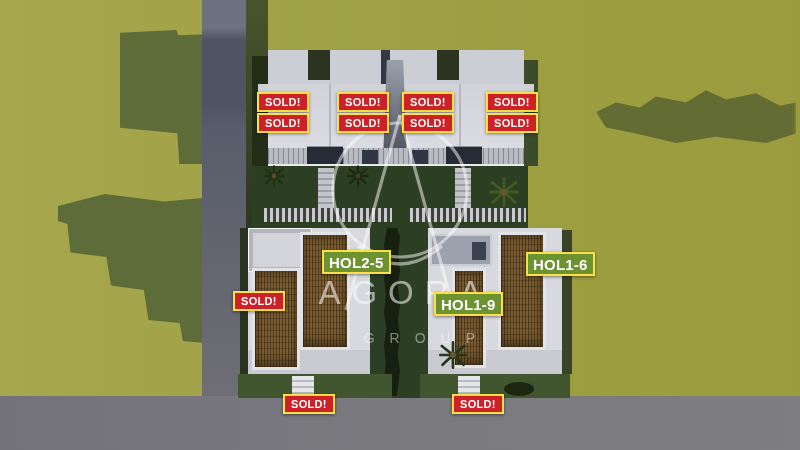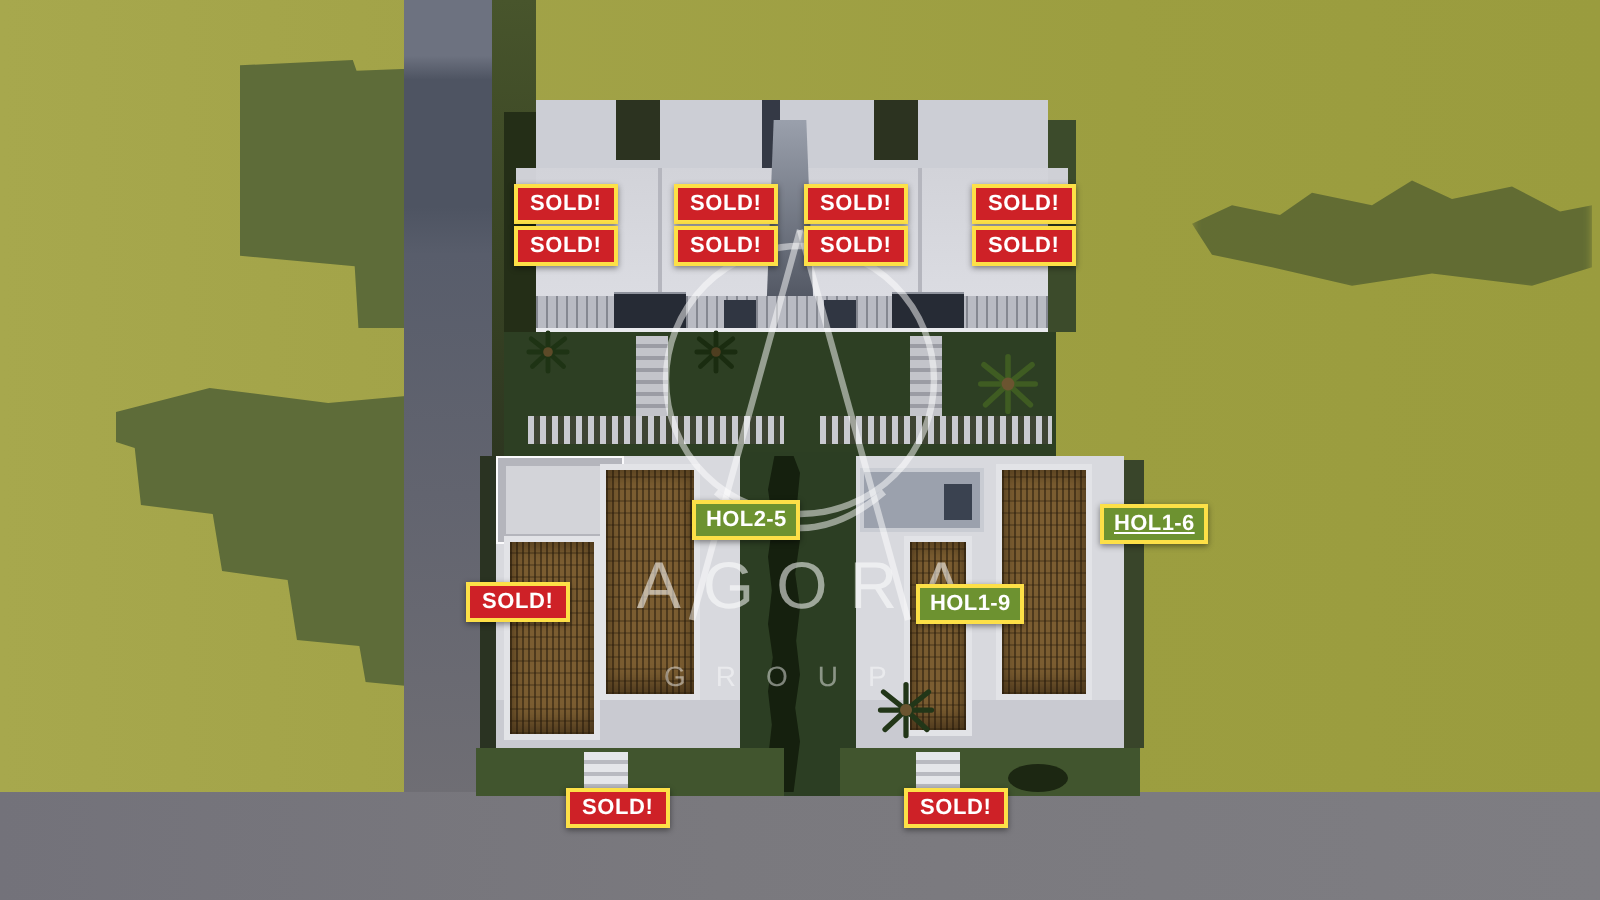--- a/index.html
+++ b/index.html
@@ -90,34 +90,34 @@
   .steps-l{left:292px;} .steps-r{left:458px;}
   .edge-dark-l{left:240px;top:228px;width:10px;height:146px;background:#2a3322;}
   .edge-dark-r{left:562px;top:230px;width:10px;height:144px;background:#39452a;}
   .bush{left:504px;top:382px;width:30px;height:14px;background:#1c2712;border-radius:50%;}
   .palm{position:absolute;}
   
   .wm-svg{left:0;top:0;width:800px;height:450px;pointer-events:none;}
   .wm-brand{left:293px;top:274px;width:214px;text-align:center;
     color:rgba(255,255,255,.55);font-size:33px;font-weight:400;
     letter-spacing:11px;padding-left:11px;box-sizing:border-box;}
-  .wm-division{left:320px;top:330px;width:170px;text-align:left;
+  .wm-division{left:320px;top:330px;width:170px;text-align:right;
     color:rgba(255,255,255,.45);font-size:14px;font-weight:400;
     letter-spacing:15px;padding-left:12px;box-sizing:border-box;}
   
   .badge{position:absolute;display:inline-block;color:#fff;font-weight:700;
     border:2px solid #fde047;line-height:1;white-space:nowrap;
     box-shadow:0 1px 3px rgba(0,0,0,.45);}
   .badge.sold{background:#ce2127;font-size:11px;padding:3px 6px 2px;letter-spacing:.3px;}
-  .badge.unit{background:#6d9230;font-size:11px;padding:2.5px 5px 2px;letter-spacing:.2px;margin-left:24px;}
+  .badge.unit{background:#6d9230;font-size:15px;padding:2.5px 5px 2px;letter-spacing:.2px;}
   .s1{left:257px;top:92px;} .s2{left:337px;top:92px;} .s3{left:402px;top:92px;} .s4{left:486px;top:92px;}
   .s5{left:257px;top:113px;} .s6{left:337px;top:113px;} .s7{left:402px;top:113px;} .s8{left:486px;top:113px;}
   .s9{left:233px;top:291px;}
   .s10{left:283px;top:394px;} .s11{left:452px;top:394px;}
-  .u1{left:322px;top:250px;} .u2{left:526px;top:252px;text-decoration:underline;} .u3{left:434px;top:292px;}
+  .u1{left:322px;top:250px;} .u2{left:526px;top:252px;} .u3{left:434px;top:292px;}
 </style>
 </head>
 <body>
 
 <div class="stage">
 
   <div class="abs grass"></div>
   <div class="abs shadow shadow-a"></div>
   <div class="abs shadow shadow-b"></div>
   <div class="abs shadow-c"></div>

